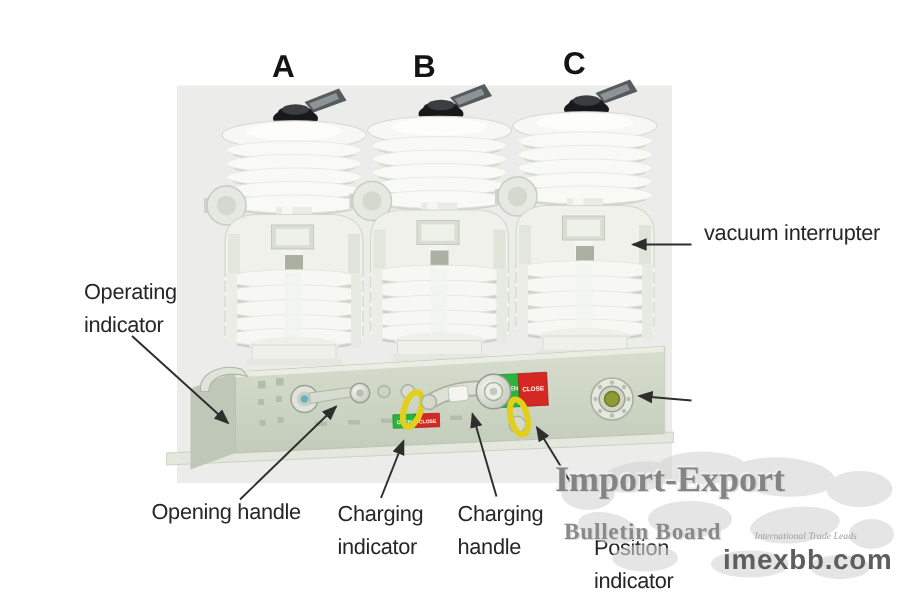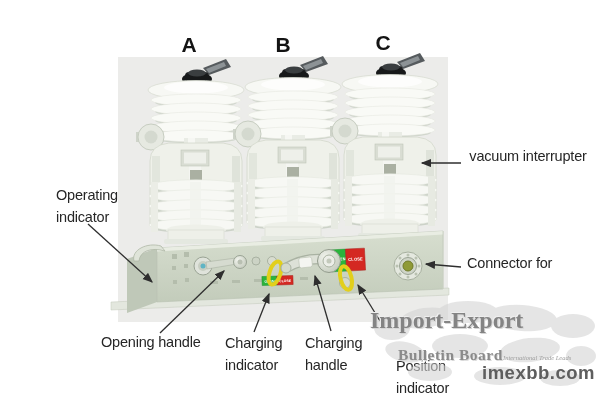--- a/index.html
+++ b/index.html
@@ -22,21 +22,21 @@
   #wm-map{position:absolute;left:0;top:0;}
   #wm-title{
     position:absolute;left:0;top:11px;width:228px;text-align:left;
     font-family:"Liberation Serif",serif;font-weight:bold;font-size:24px;
     color:#848484;text-shadow:1px 1px 0 #d6d6d6,-1px -1px 0 #efefef;
     letter-spacing:0px;white-space:nowrap;
   }
   #wm-sub{
     position:absolute;left:6px;top:50px;
     font-family:"Liberation Serif",serif;font-weight:bold;font-size:15.5px;
-    color:#8a8a8a;text-shadow:1px 1px 0 #d9d9d9;letter-spacing:0.5px;margin-left:22px;
+    color:#8a8a8a;text-shadow:1px 1px 0 #d9d9d9;letter-spacing:0.5px;
   }
   #wm-tag{
     position:absolute;left:133px;top:58px;
     font-family:"Liberation Serif",serif;font-style:italic;font-size:6.5px;
     color:#9d9d9d;
   }
   #wm-url{
     position:absolute;left:0px;top:66px;width:300px;text-align:left;
     padding-left:112px;font-weight:bold;font-size:18.5px;color:#5e5e5e;
     letter-spacing:0.5px;
@@ -227,21 +227,20 @@
   <div class="abs callout" style="left:56px;top:184px;">
     <div>Operating</div>
     <div>indicator</div>
   </div>
 
   <div class="abs callout" style="left:458px;top:145px;width:140px;text-align:center;">
     <div>vacuum interrupter</div>
   </div>
 
   <div class="abs callout" style="left:467px;top:252px;">
-    <div>Connector for</div>
   </div>
 
   <div class="abs callout" style="left:101px;top:331px;">
     <div>Opening handle</div>
   </div>
 
   <div class="abs callout" style="left:225px;top:332px;">
     <div>Charging</div>
     <div>indicator</div>
   </div>

